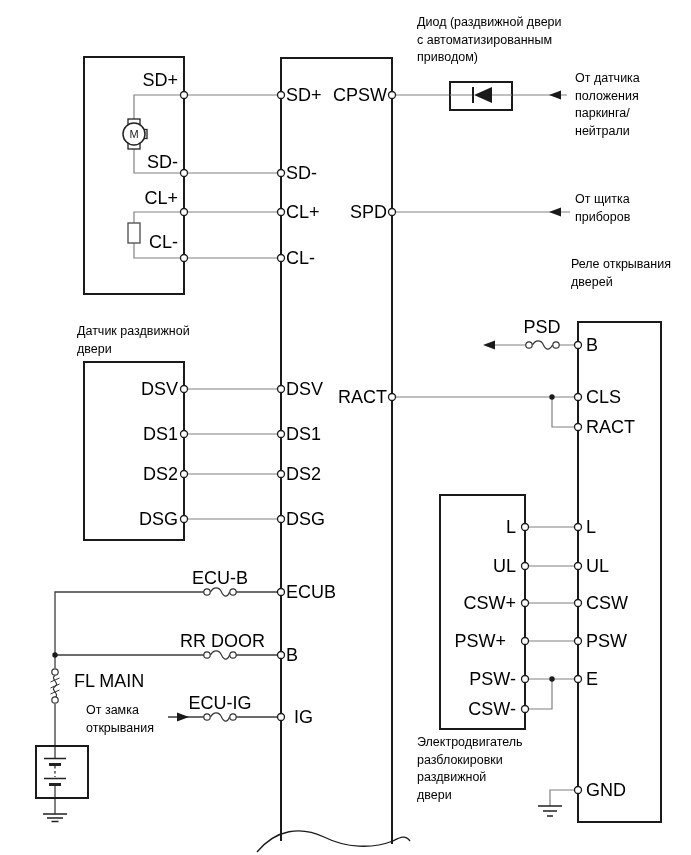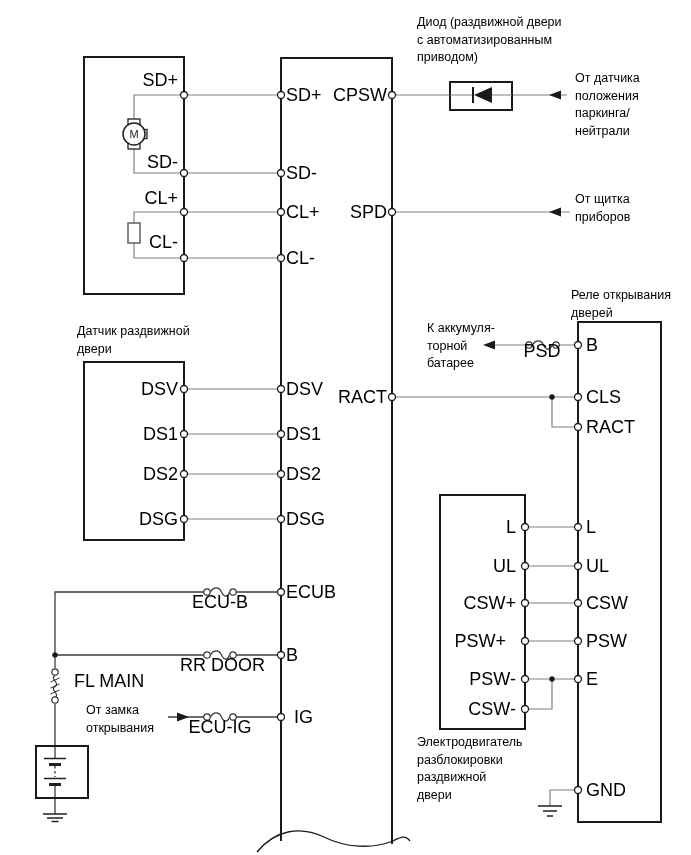--- a/index.html
+++ b/index.html
@@ -2,21 +2,21 @@
 <html><head>
 <meta charset="utf-8">
 <style>
   html,body{margin:0;padding:0;background:#fff;}
   #stage{position:relative;width:691px;height:855px;background:#fff;overflow:hidden;
          font-family:"Liberation Sans", sans-serif;color:#000;}
   #wires{position:absolute;left:0;top:0;}
   .lbl{position:absolute;font-size:12.5px;line-height:17.5px;white-space:pre-line;}
   .pin{position:absolute;font-size:18px;line-height:14px;white-space:nowrap;}
   .r{text-align:right;}
-  .c{text-align:center;margin-top:24px;}
+  .c{text-align:center;}
 </style>
 </head>
 <body>
 
 <div id="stage">
 
   <svg id="wires" width="691" height="855" viewBox="0 0 691 855">
 
     <g stroke="#808080" stroke-width="1.2" fill="none">
       <path d="M184,95 H281 M184,173 H281 M184,212 H281 M184,258 H281
@@ -152,25 +152,22 @@
 
   <div class="lbl" style="left:575px;top:70px">От датчика
 положения
 паркинга/
 нейтрали</div>
   <div class="lbl" style="left:417px;top:14px">Диод (раздвижной двери
 с автоматизированным
 приводом)</div>
   <div class="lbl" style="left:575px;top:191px">От щитка
 приборов</div>
-  <div class="lbl" style="left:571px;top:287px">Реле открывания
+  <div class="lbl" style="left:571px;top:256px">Реле открывания
 дверей</div>
-  <div class="lbl" style="left:427px;top:320px">К аккумуля-
-торной
-батарее</div>
   <div class="lbl" style="left:77px;top:323px">Датчик раздвижной
 двери</div>
   <div class="lbl" style="left:86px;top:702px">От замка
 открывания</div>
   <div class="lbl" style="left:417px;top:734px">Электродвигатель
 разблокировки
 раздвижной
 двери</div>
 
   <div class="pin c" style="left:502px;top:320px;width:80px">PSD</div>

